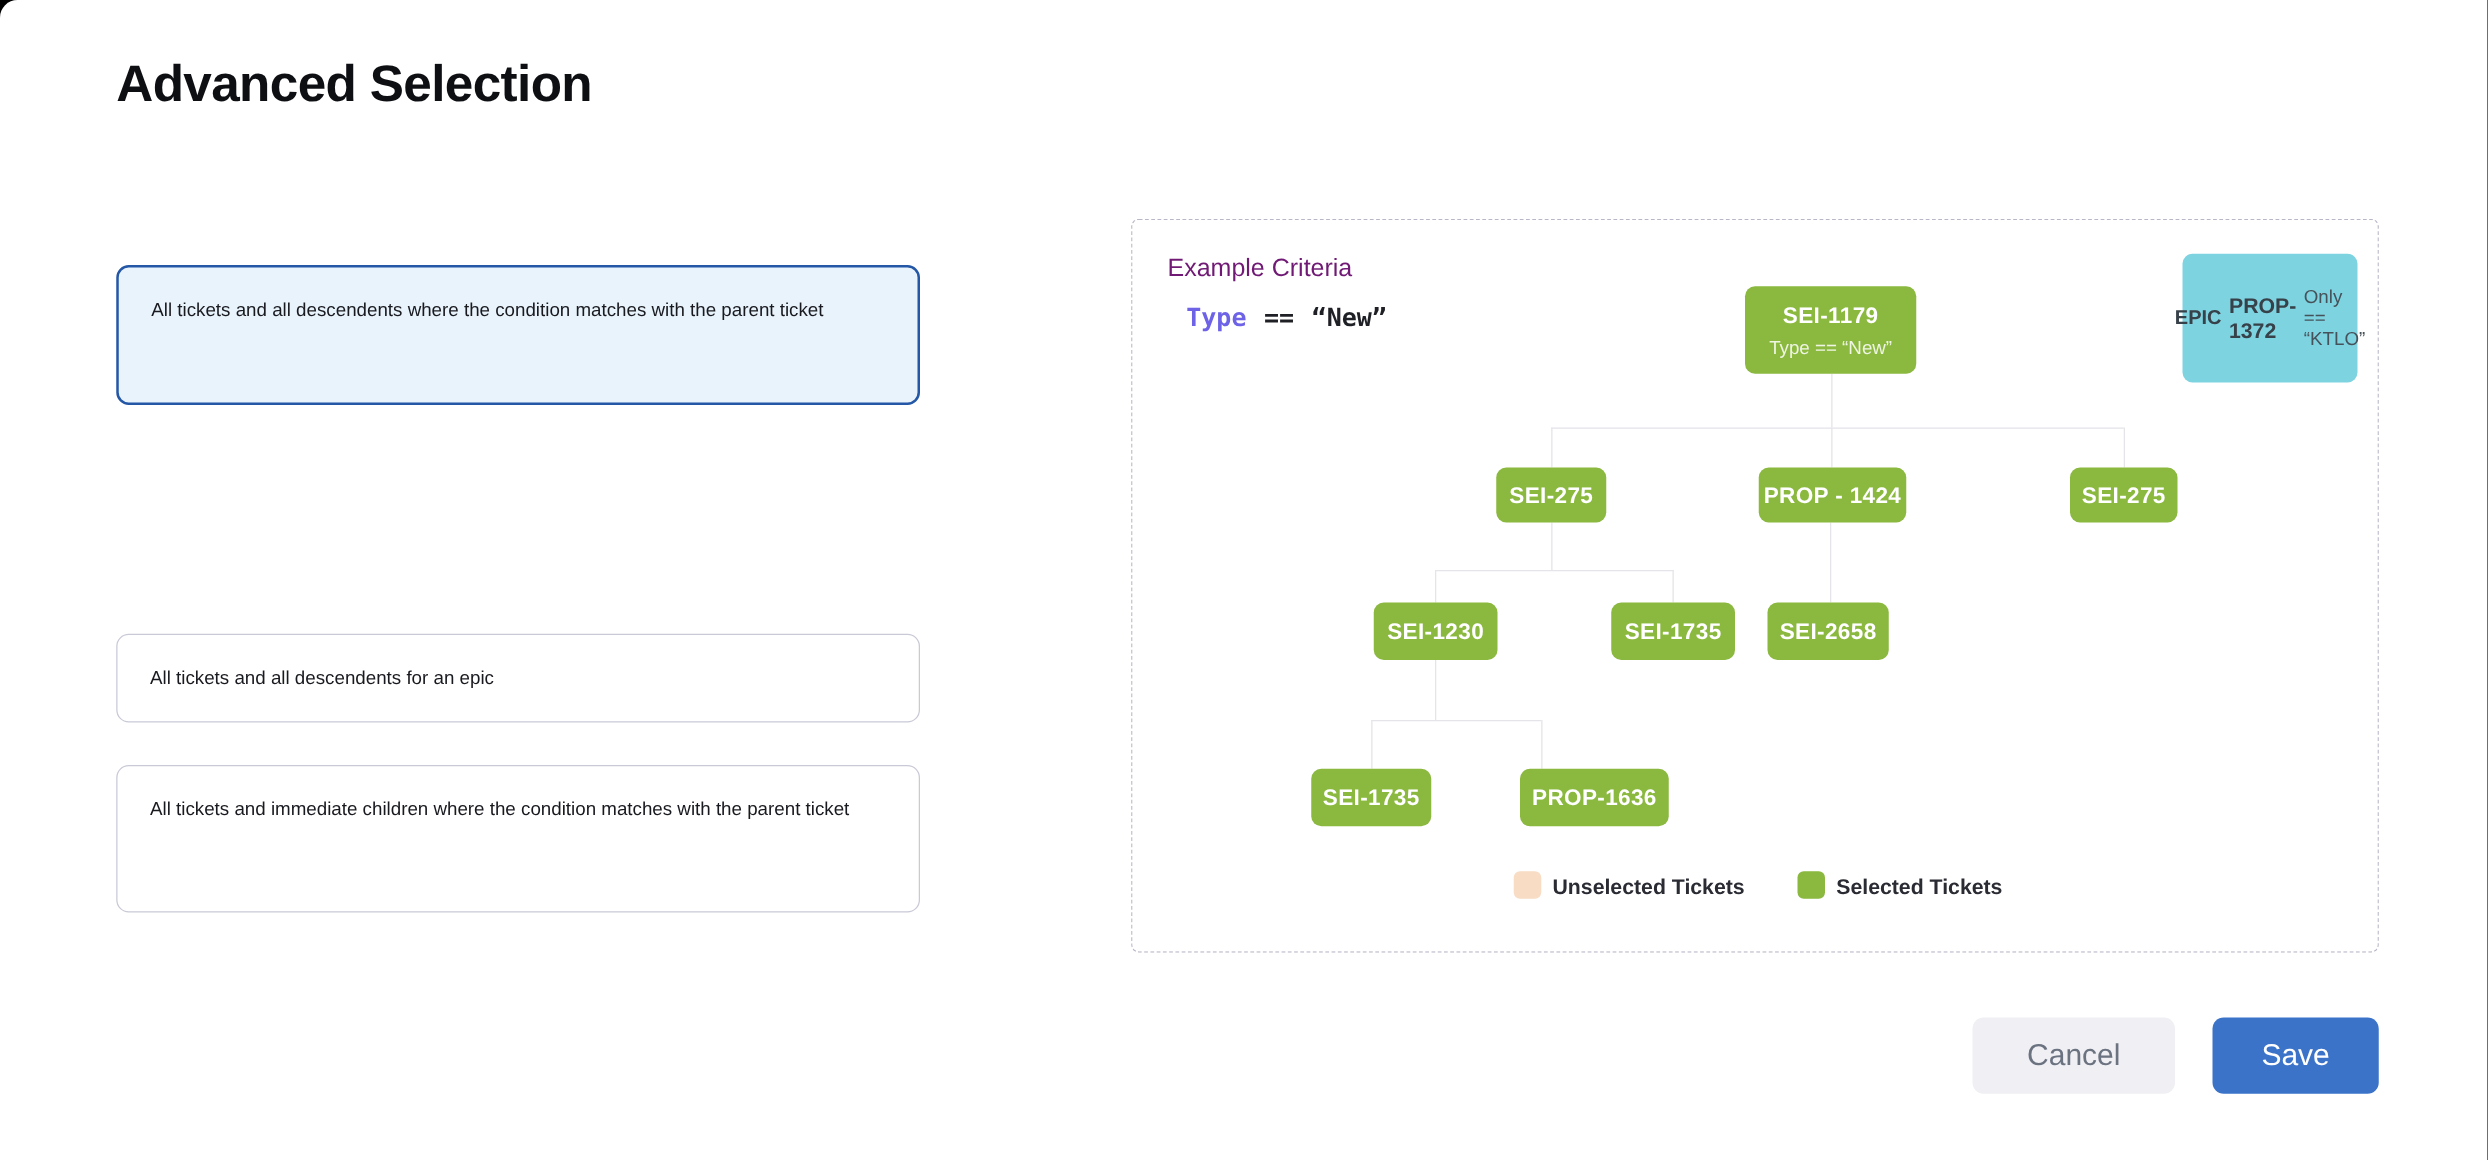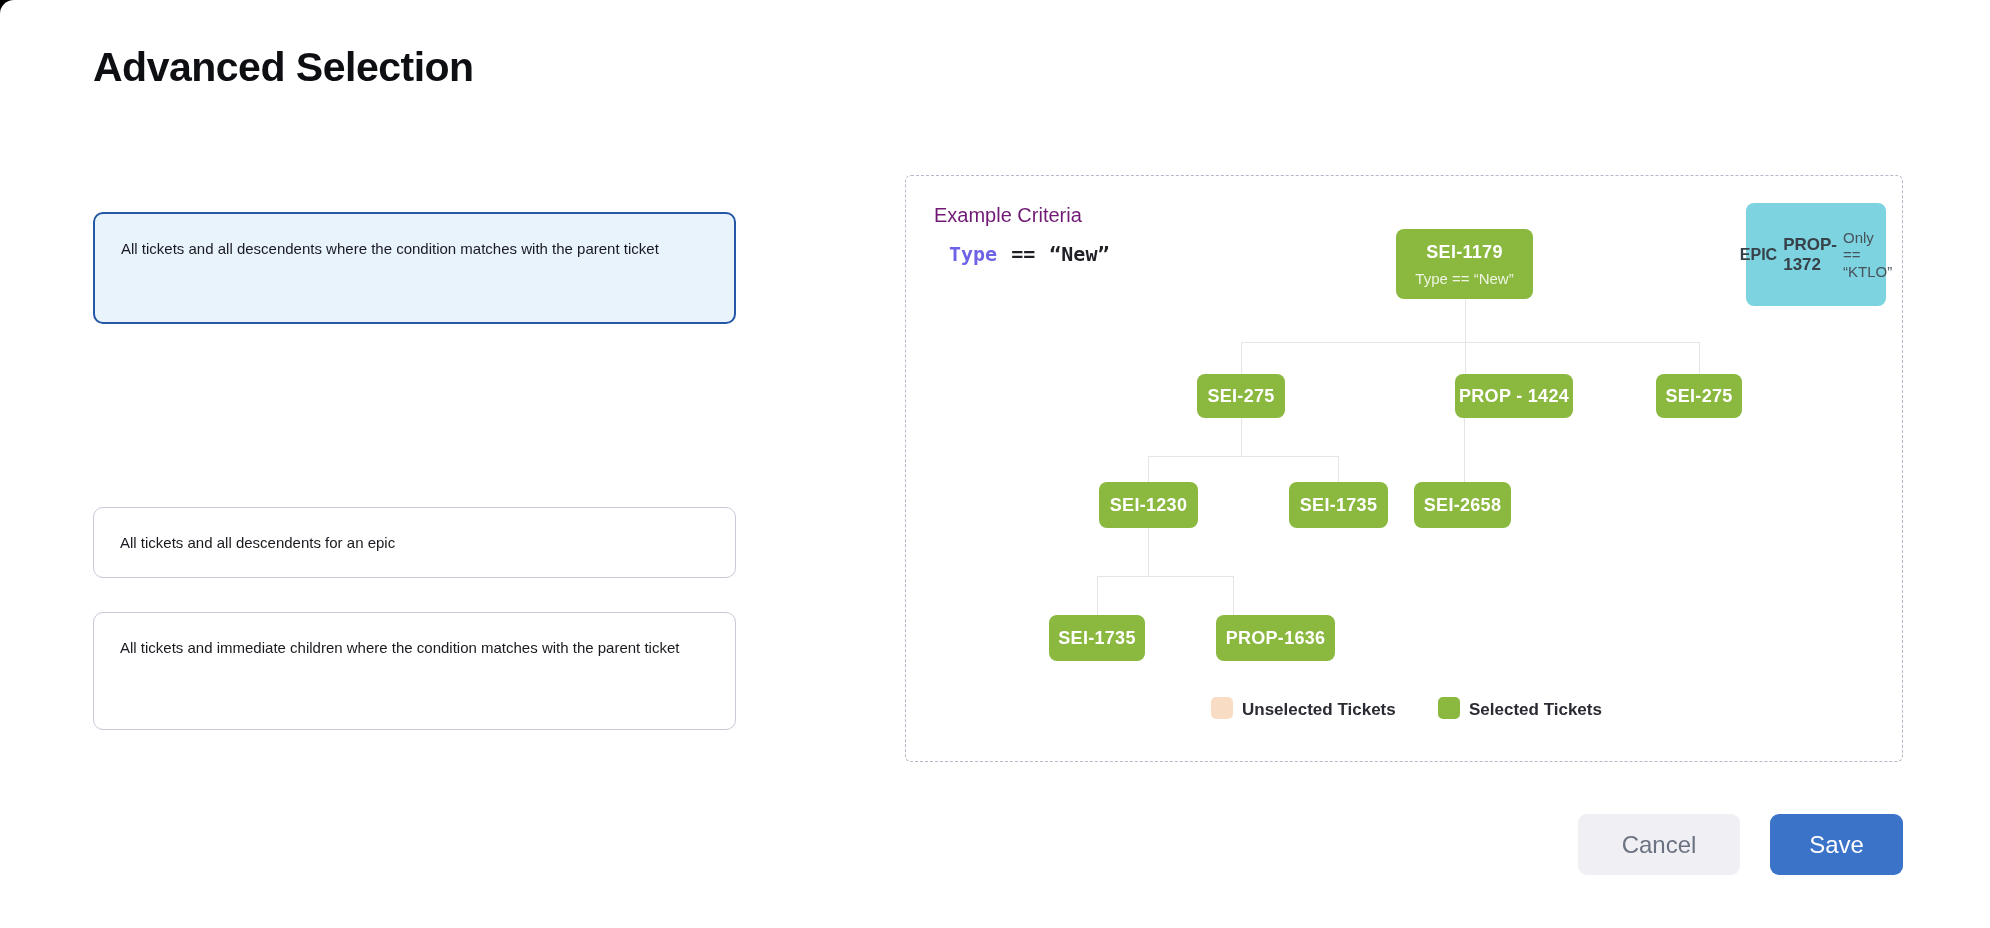--- a/index.html
+++ b/index.html
@@ -107,21 +107,21 @@
     <div class="conn" style="left:191px;top:400px;width:1px;height:39px;"></div>
     <div class="conn" style="left:327px;top:400px;width:1px;height:39px;"></div>
 
     <div class="node" style="left:490px;top:53px;width:137px;height:70px;">
       <div class="node-label">SEI-1179</div>
       <div class="node-cond">Type == “New”</div>
     </div>
     <div class="node" style="left:291px;top:198px;width:88px;height:44px;">
       <div class="node-label">SEI-275</div>
     </div>
-    <div class="node" style="left:501px;top:198px;width:118px;height:44px;margin-left:48px;">
+    <div class="node" style="left:501px;top:198px;width:118px;height:44px;">
       <div class="node-label">PROP - 1424</div>
     </div>
     <div class="node" style="left:750px;top:198px;width:86px;height:44px;">
       <div class="node-label">SEI-275</div>
     </div>
     <div class="node" style="left:193px;top:306px;width:99px;height:46px;">
       <div class="node-label">SEI-1230</div>
     </div>
     <div class="node" style="left:383px;top:306px;width:99px;height:46px;">
       <div class="node-label">SEI-1735</div>

